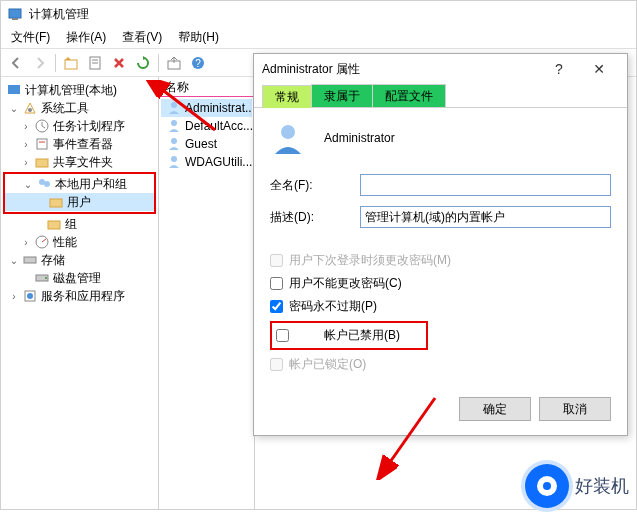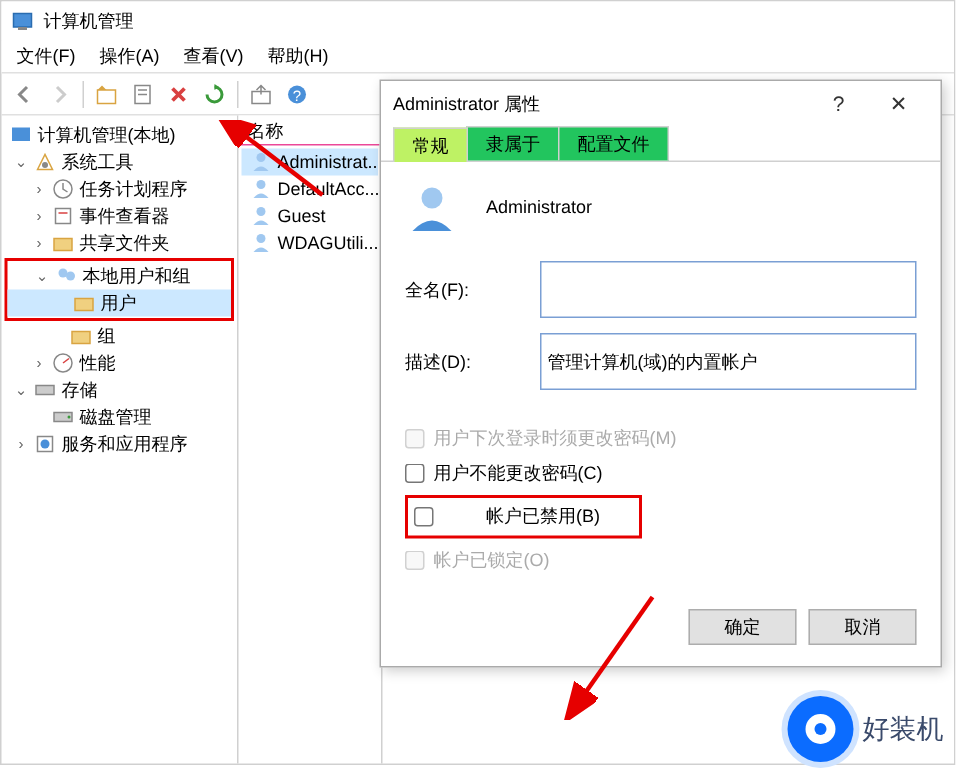--- a/index.html
+++ b/index.html
@@ -33,21 +33,21 @@
 .dlg-title .spacer { flex: 1; }
 .dlg-close, .dlg-help { width: 40px; height: 28px; display: flex; align-items: center; justify-content: center; font-size: 14px; color: #333; }
 .tabs { display: flex; height: 24px; border-bottom: 1px solid #d0d0d0; padding-left: 8px; }
 .tab { padding: 3px 12px; border: 1px solid #d0d0d0; border-bottom: none; margin-right: -1px; background: #22c55e; }
 .tab.active { background: #bef264; position: relative; top: 1px; }
 .dlg-body { padding: 12px 16px 8px; }
 .uhdr { display: flex; align-items: center; margin-bottom: 18px; }
 .uhdr .uicon { width: 36px; height: 36px; margin-right: 18px; }
 .form-row { display: flex; align-items: center; margin-bottom: 10px; }
 .form-row label { width: 90px; }
-.form-row input[type=text] { flex: 1; height: 38px; border: 1px solid #7a9fd4; padding: 0 4px; font-size: 12px; }
+.form-row input[type=text] { flex: 1; height: 22px; border: 1px solid #7a9fd4; padding: 0 4px; font-size: 12px; }
 .chk-row { display: flex; align-items: center; margin: 6px 0 6px 90px; }
 .chk-row input { margin-right: 6px; }
 .chk-row.disabled { color: #aaa; }
 .dlg-buttons { display: flex; justify-content: flex-end; gap: 8px; padding: 10px 16px 14px; }
 .dlg-buttons button { width: 72px; height: 24px; border: 1px solid #adadad; background: #e1e1e1; font-size: 12px; }
 
 .arrow { position: absolute; pointer-events: none; }
 
 .watermark { position: absolute; right: 8px; bottom: 6px; display: flex; align-items: center; gap: 6px; }
 .wm-icon { width: 44px; height: 44px; border-radius: 50%; background: #0b6cff; position: relative; box-shadow: 0 0 0 4px #cfe3ff; }
@@ -300,20 +300,24 @@
       <input type="text" value="管理计算机(域)的内置帐户" style="">
     </div>
     <div style="height:8px"></div>
     <div class="chk-row disabled" style="margin-left:0">
       <input type="checkbox" disabled="" style="">
       <span>用户下次登录时须更改密码(M)</span>
     </div>
     <div class="chk-row" style="margin-left:0">
       <input type="checkbox" style="">
       <span>用户不能更改密码(C)</span>
+    </div>
+    <div class="chk-row" style="margin-left:0">
+      <input type="checkbox" checked="" style="">
+      <span>密码永不过期(P)</span>
     </div>
     <div class="chk-row" style="margin-left:0; border:2px solid #e60000; padding:4px 26px 4px 4px; width:fit-content;gap:29px;">
       <input type="checkbox" style="">
       <span>帐户已禁用(B)</span>
     </div>
     <div class="chk-row disabled" style="margin-left:0">
       <input type="checkbox" disabled="" style="">
       <span>帐户已锁定(O)</span>
     </div>
   </div>

